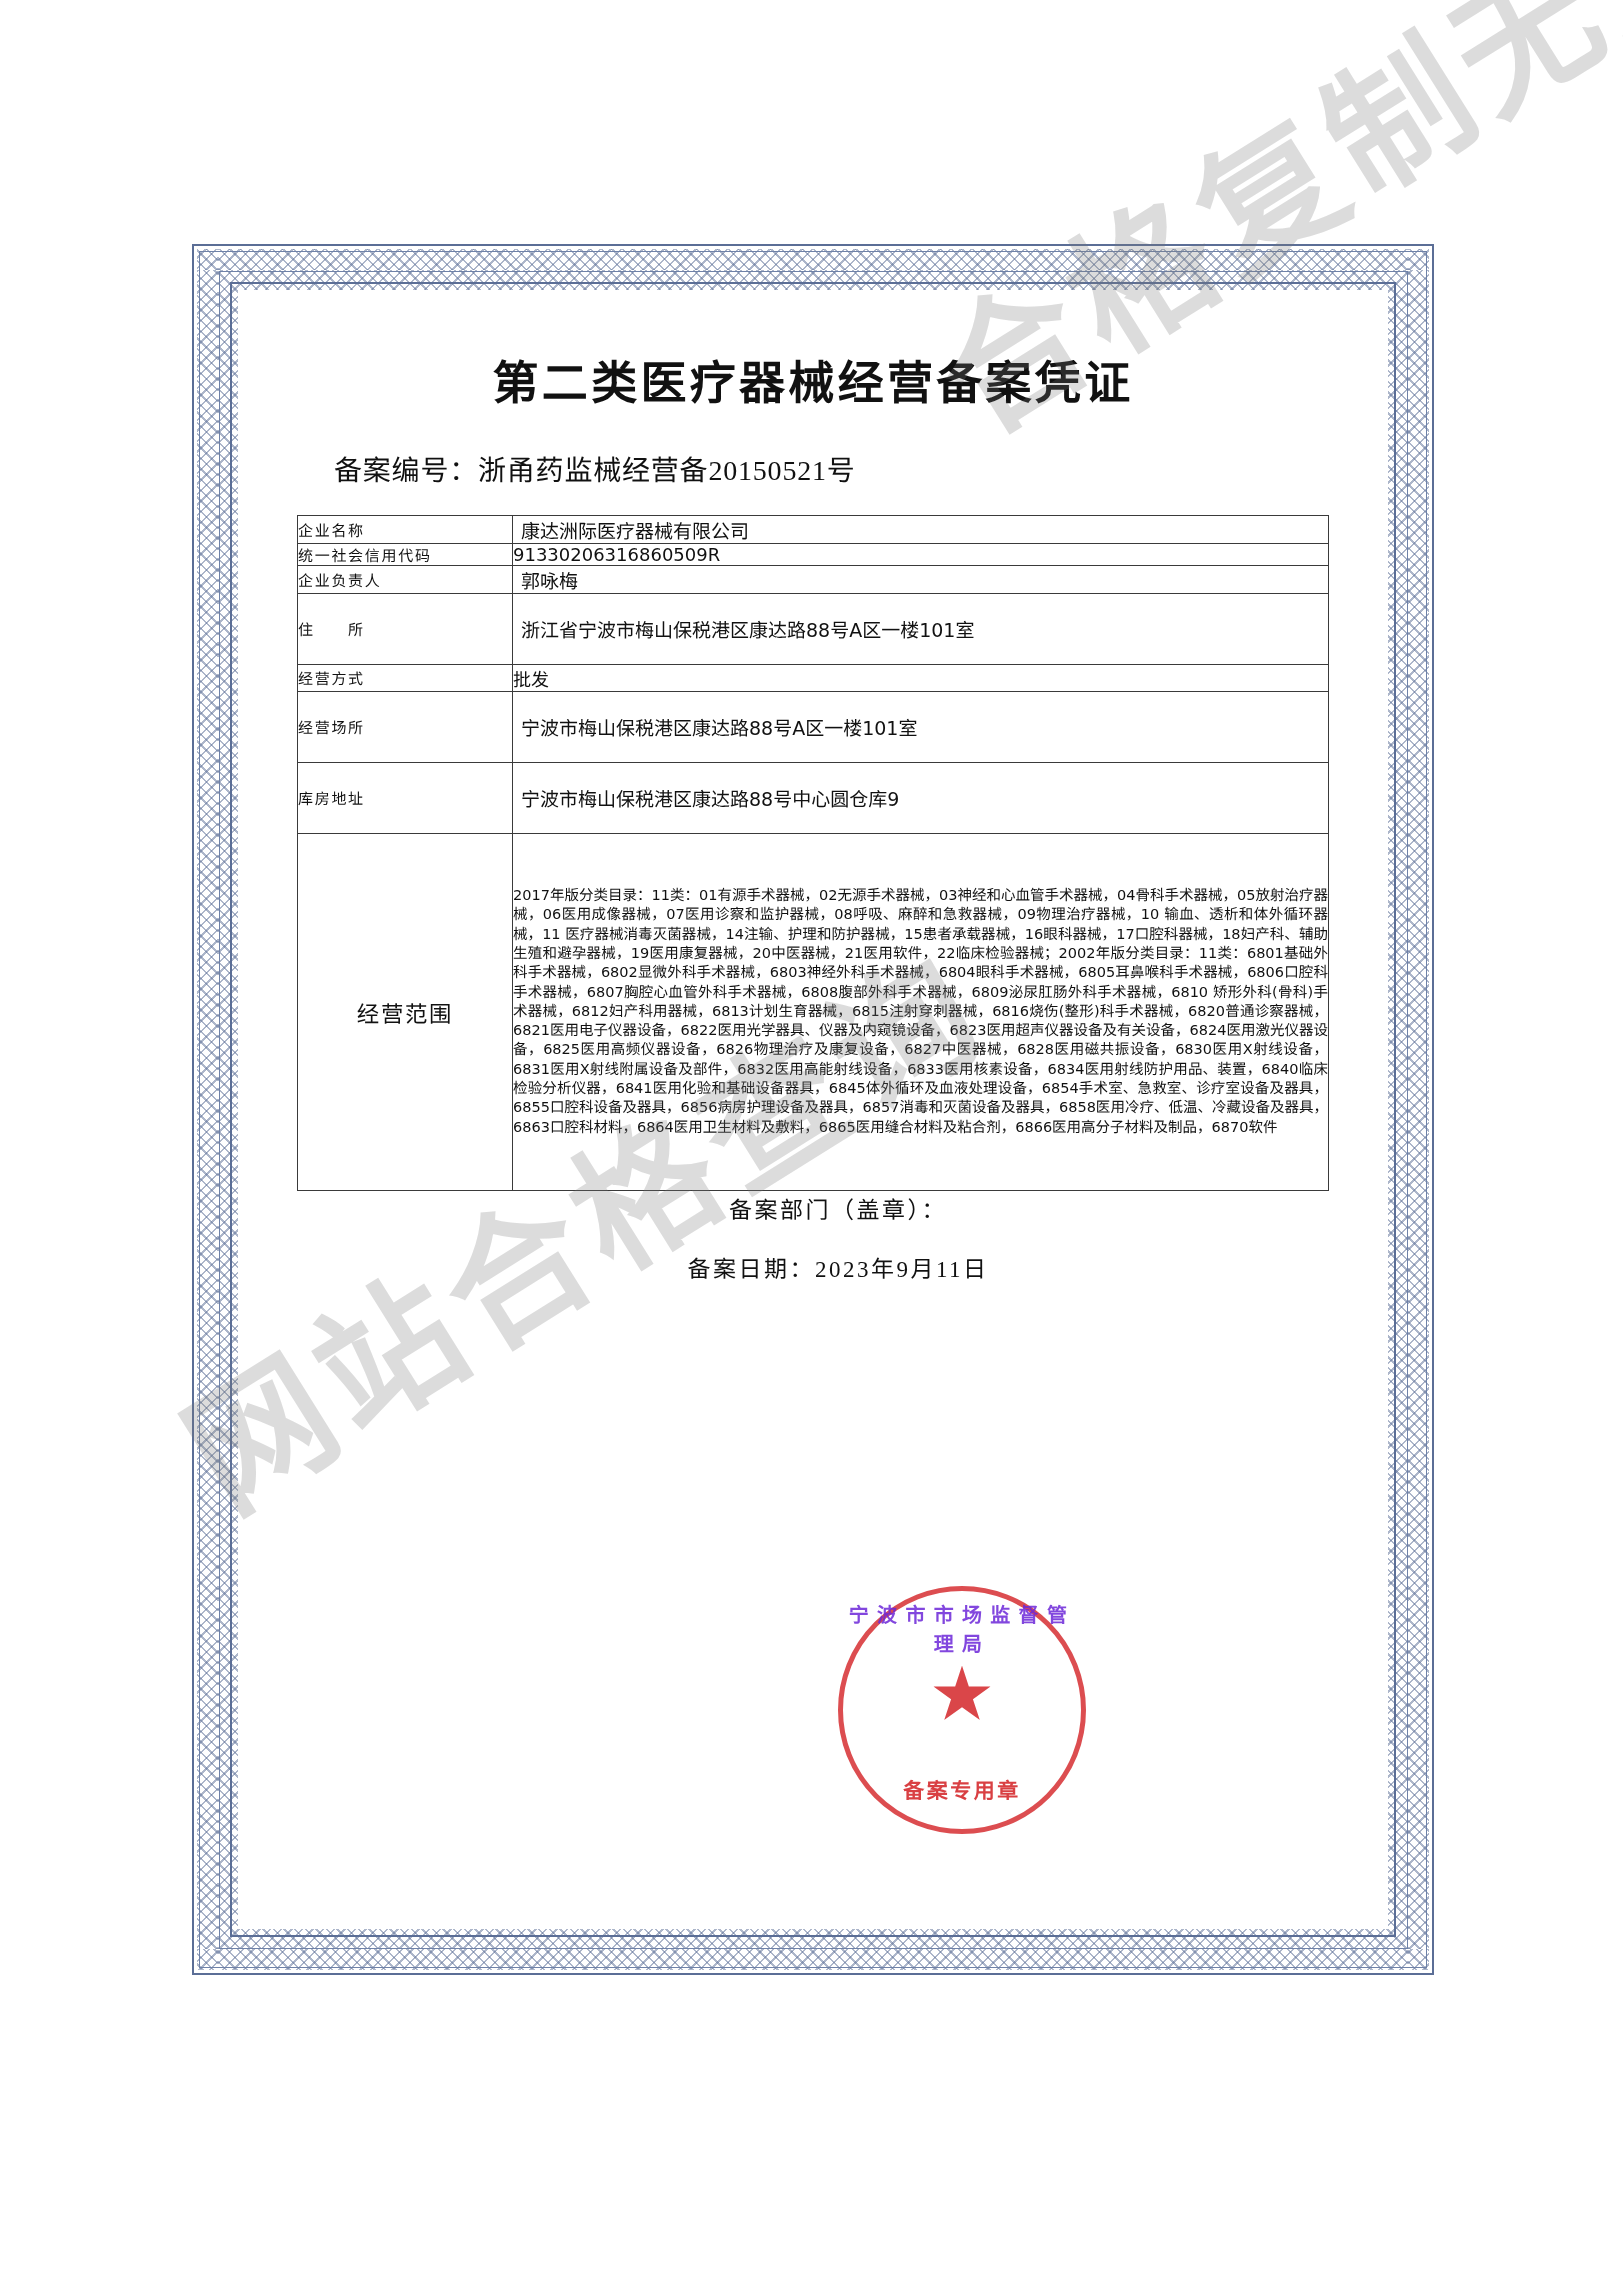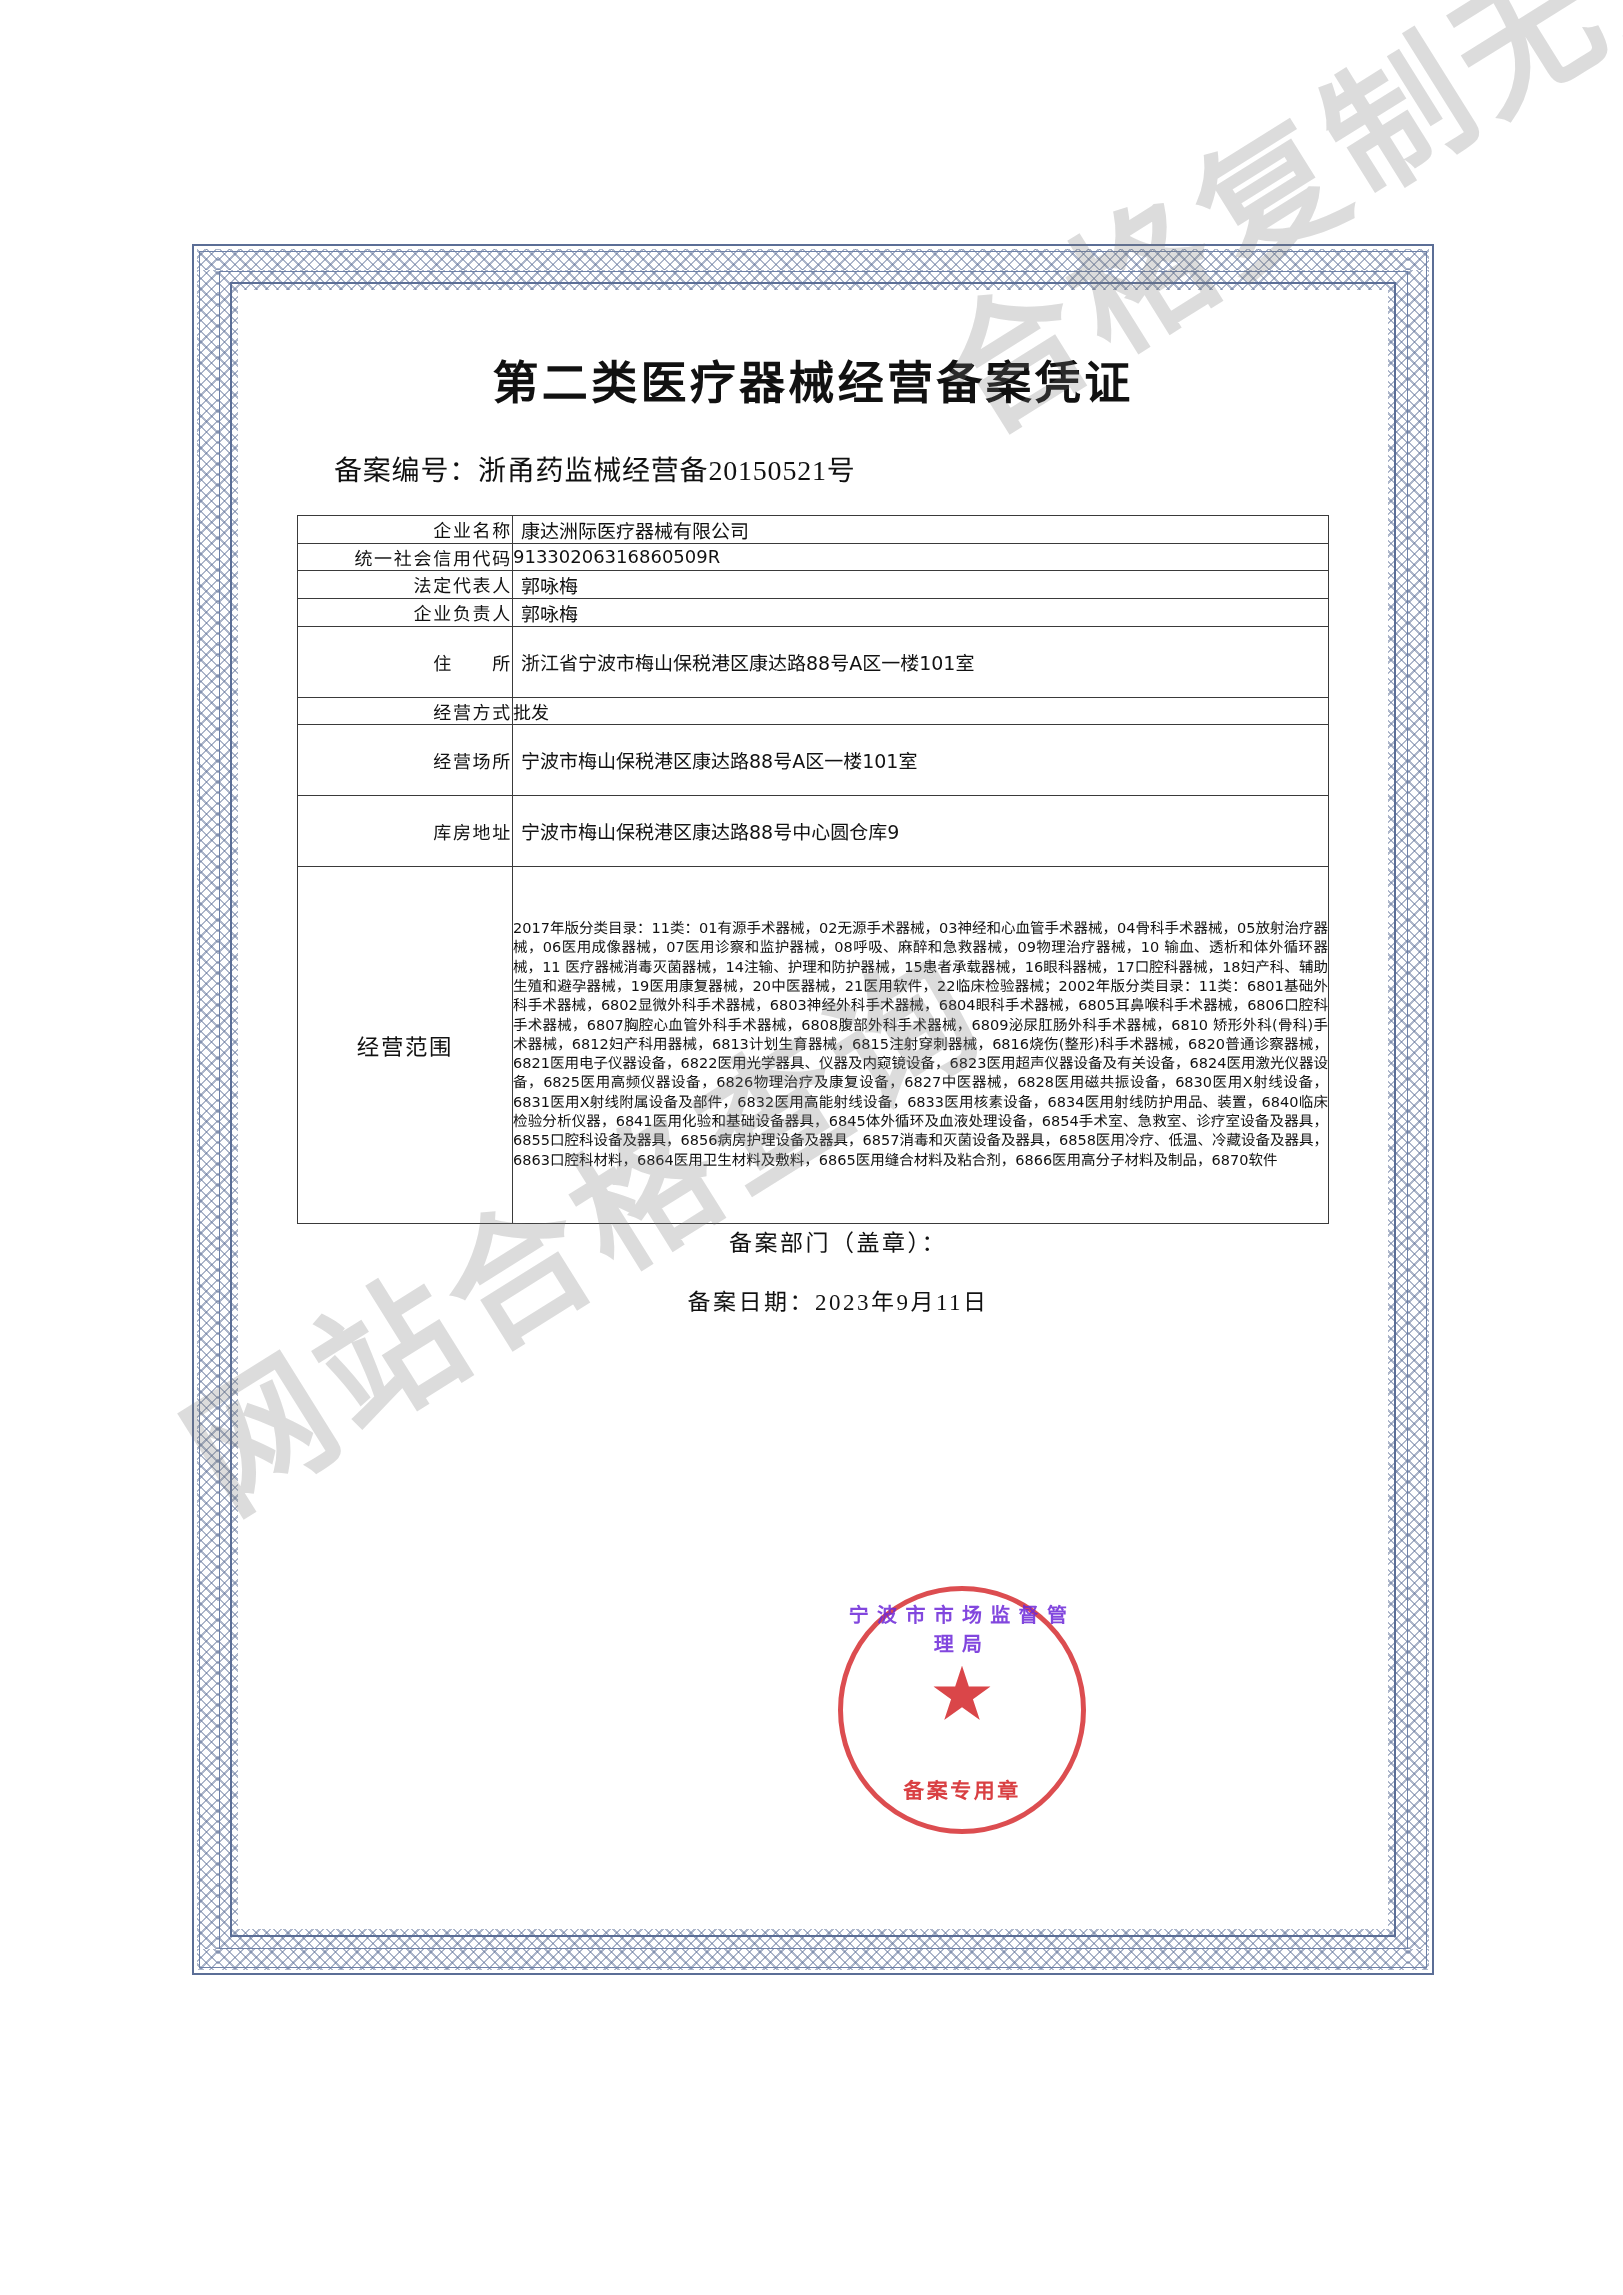--- a/index.html
+++ b/index.html
@@ -101,22 +101,22 @@
     border-collapse: collapse;
     table-layout: fixed;
   }
   .cert-table td {
     border: 1.2px solid #3a3a3a;
     vertical-align: middle;
     padding: 0;
   }
   .lbl {
     width: 214px;
-    text-align: right;
-    font-size: 18px;
+    text-align: left;
+    font-size: 15px;
     letter-spacing: 1.7px;
     color: #111;
     padding: 13.2px 5px;
     font-family: "Liberation Serif", "DejaVu Serif", serif;
   }
   .val {
     font-size: 18px;
     color: #111;
     padding: 13.2px 15px;
     font-family: "DejaVu Sans", "Liberation Sans", sans-serif;
@@ -256,24 +256,20 @@
       <tbody>
         <tr>
           <td class="lbl">企业名称</td>
           <td class="val big">康达洲际医疗器械有限公司</td>
         </tr>
         <tr>
           <td class="lbl">统一社会信用代码</td>
           <td class="val">91330206316860509R</td>
         </tr>
         <tr>
-          <td class="lbl">法定代表人</td>
-          <td class="val big">郭咏梅</td>
-        </tr>
-        <tr>
           <td class="lbl">企业负责人</td>
           <td class="val big">郭咏梅</td>
         </tr>
         <tr class="row-tall">
           <td class="lbl">住　　所</td>
           <td class="val big">浙江省宁波市梅山保税港区康达路88号A区一楼101室</td>
         </tr>
         <tr>
           <td class="lbl">经营方式</td>
           <td class="val">批发</td>

